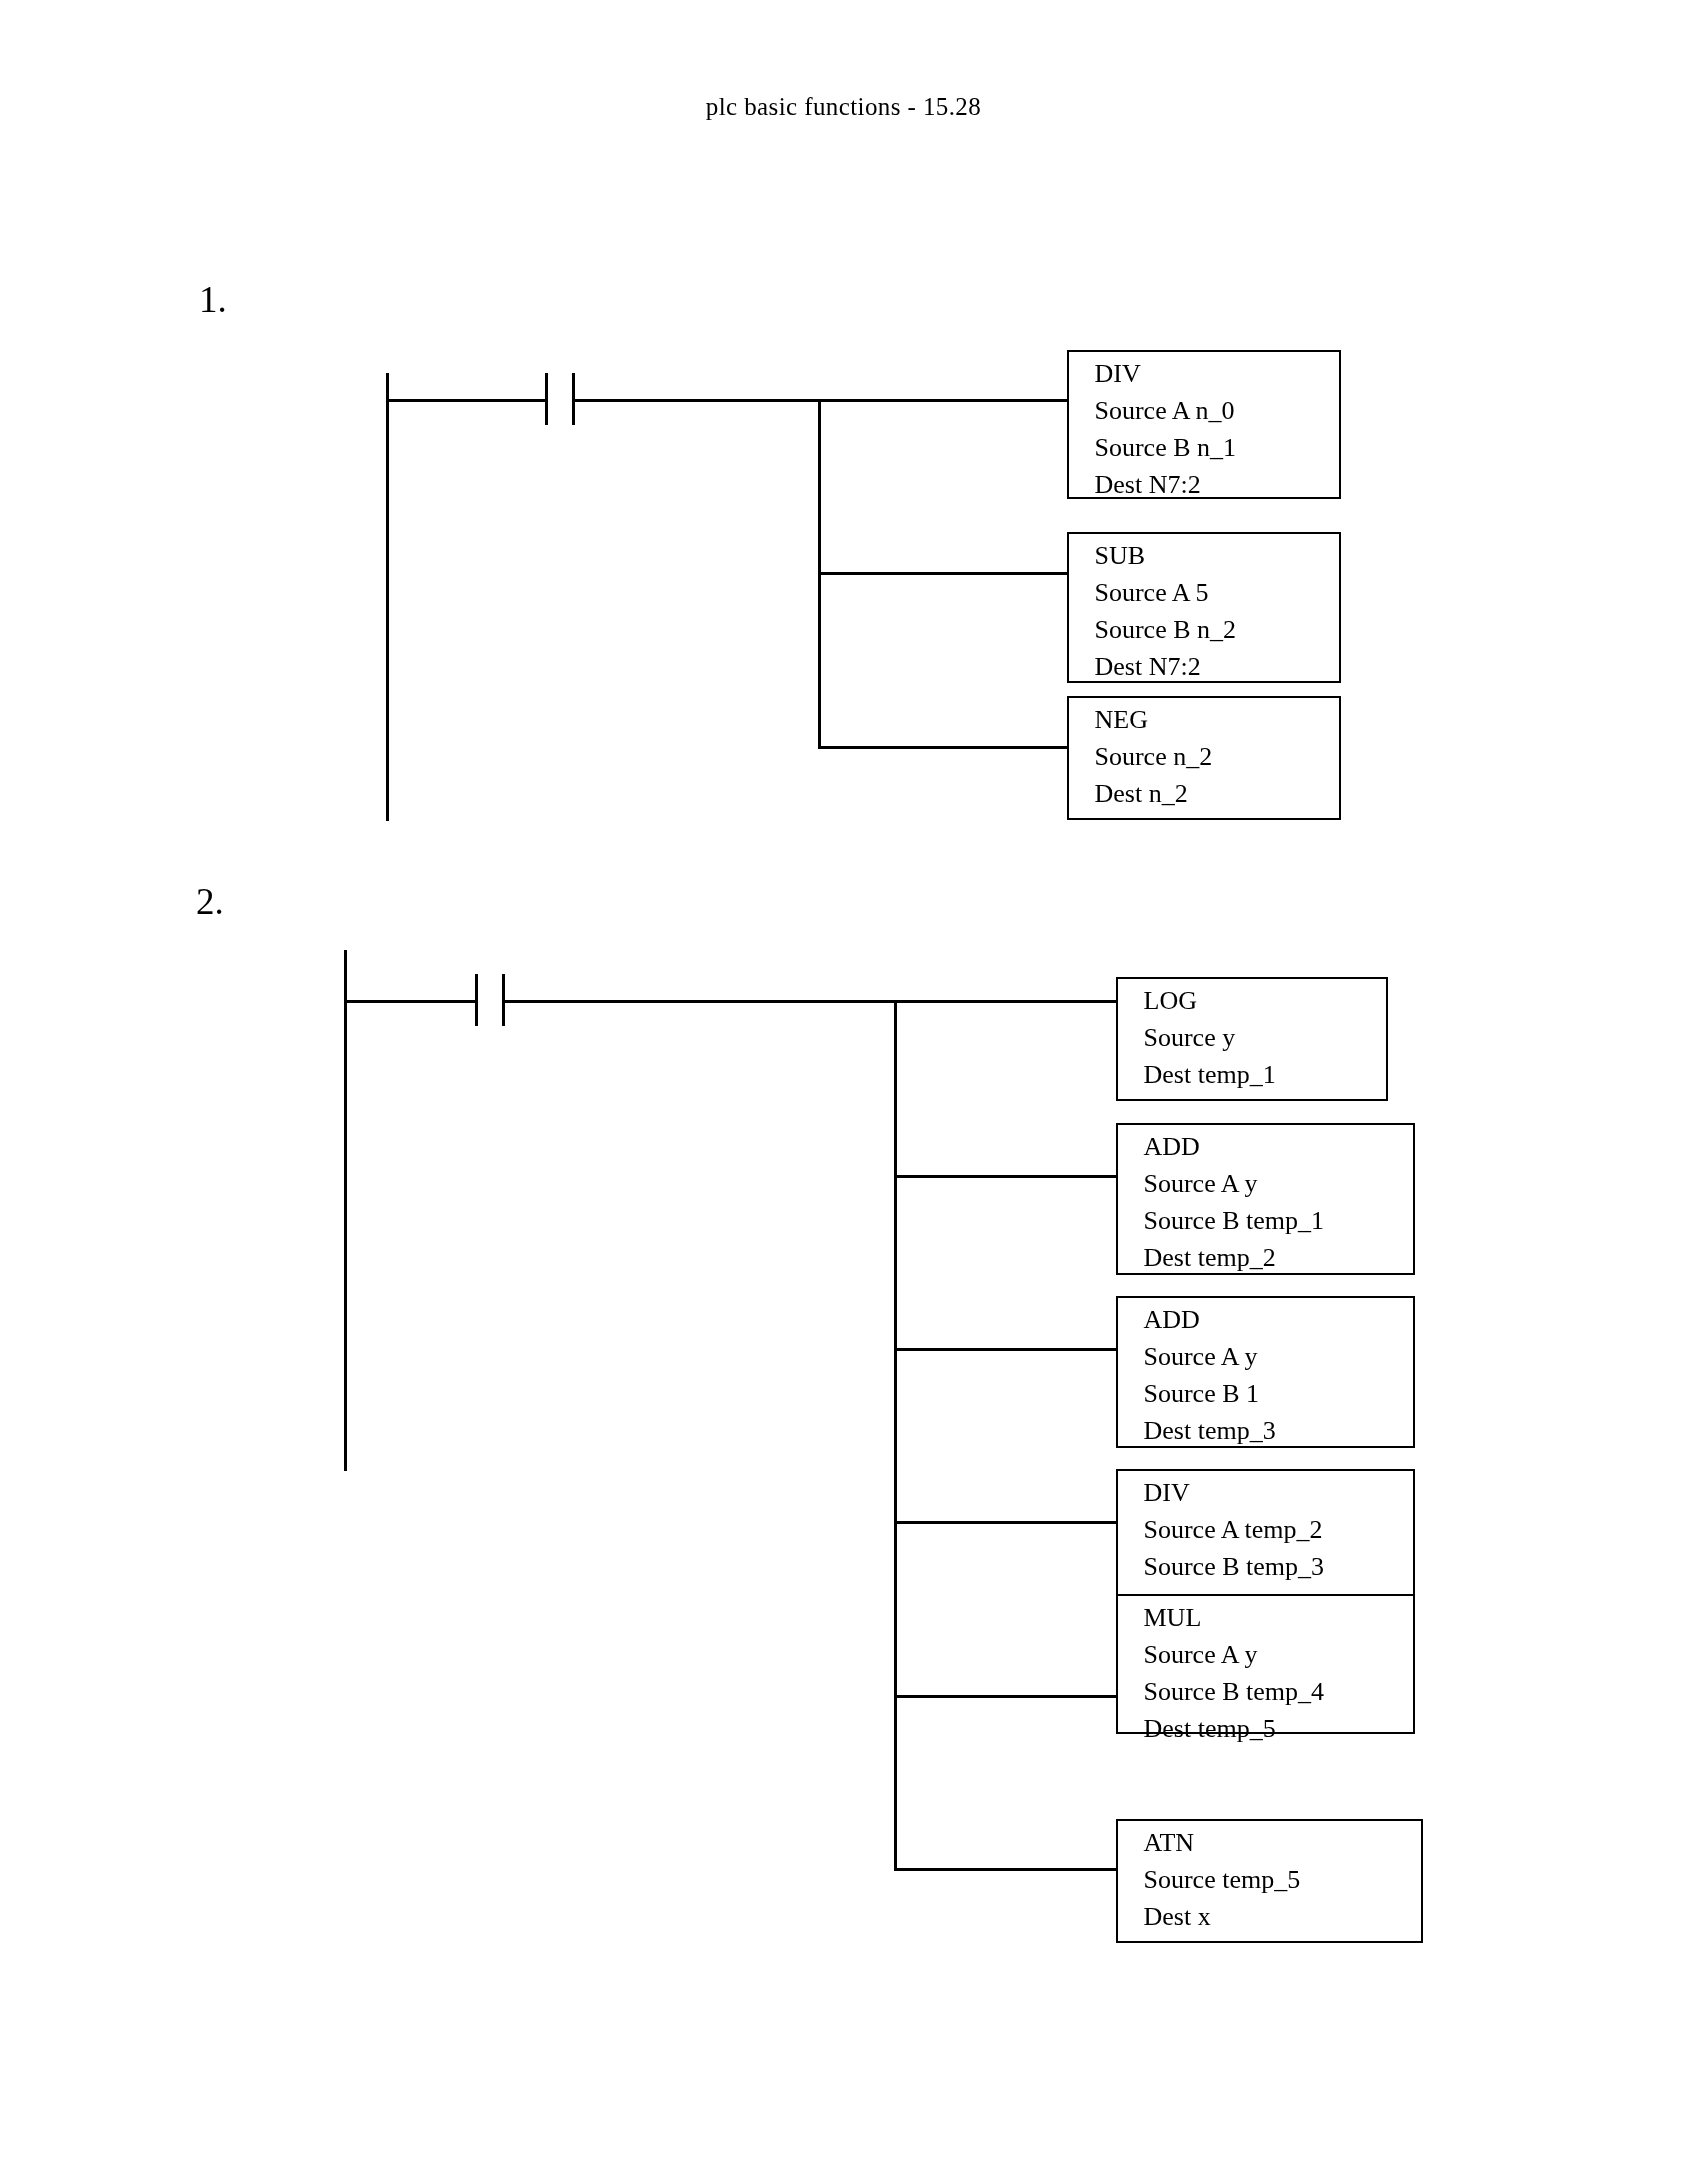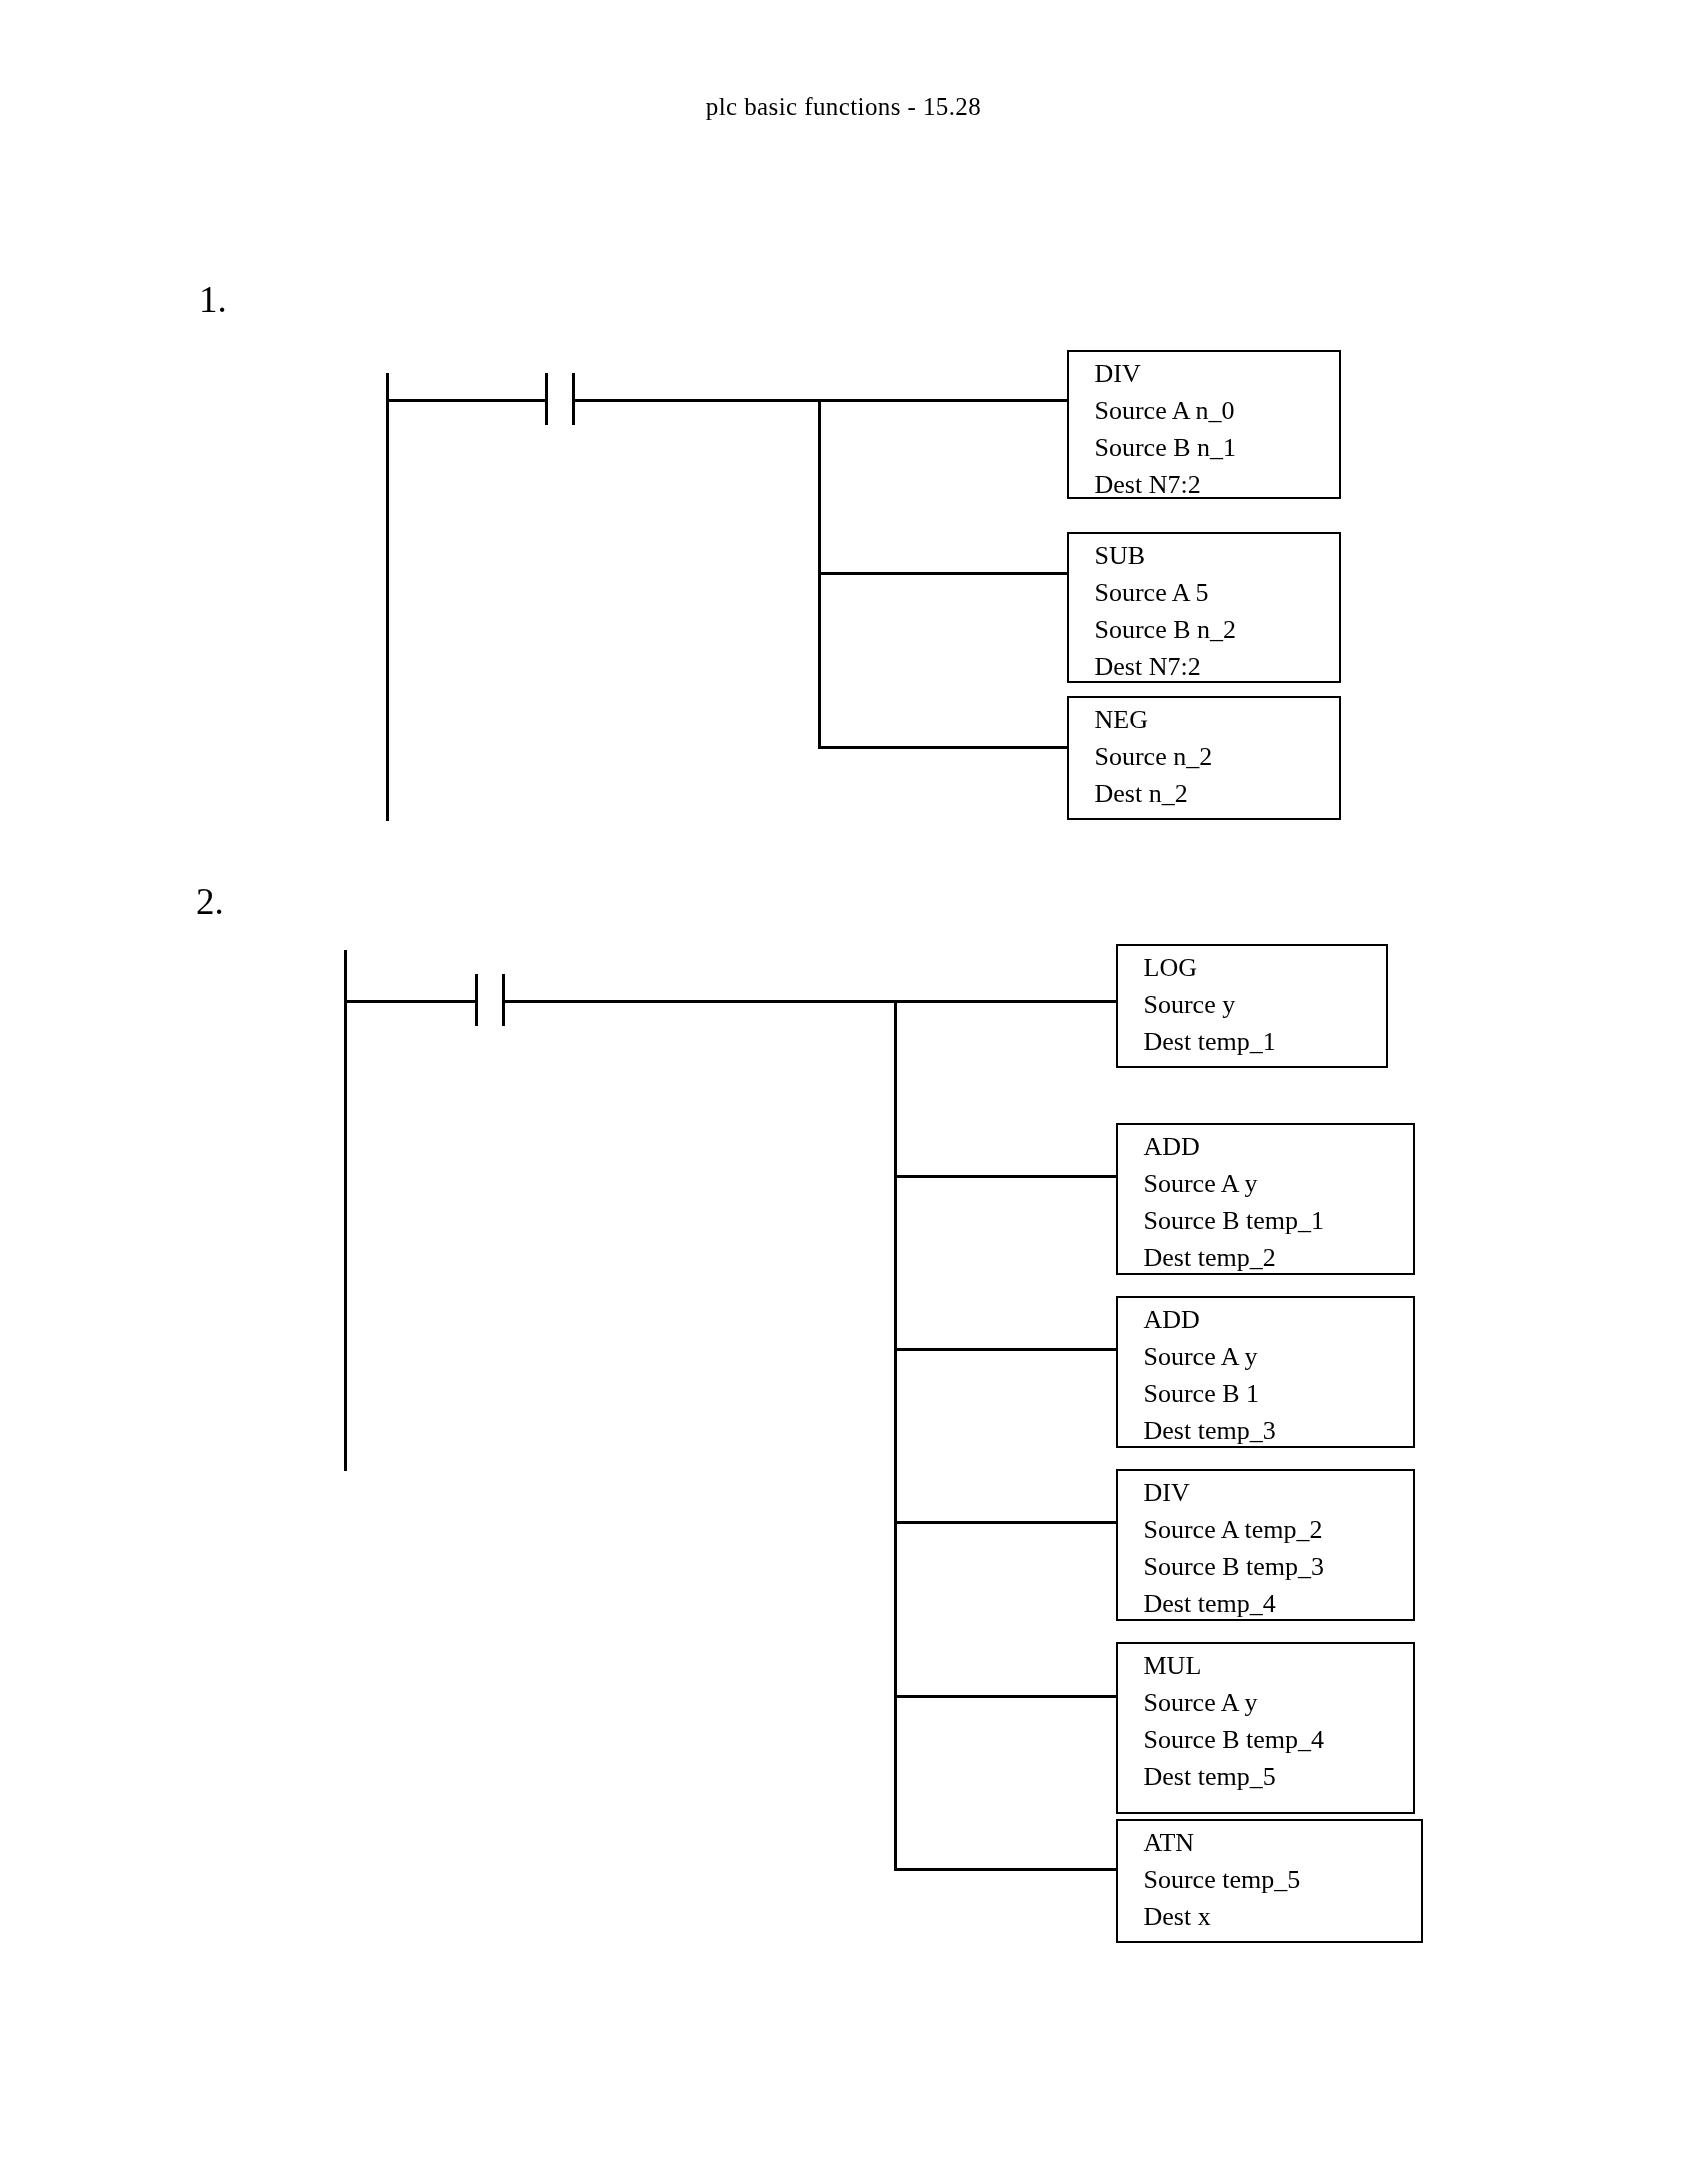--- a/index.html
+++ b/index.html
@@ -110,21 +110,21 @@
     <div class="hline" style="left:505px;top:1000px;width:613px;"></div>
 
     <div class="vline" style="left:894px;top:1000px;height:871px;"></div>
 
     <div class="hline" style="left:894px;top:1175px;width:224px;"></div>
     <div class="hline" style="left:894px;top:1348px;width:224px;"></div>
     <div class="hline" style="left:894px;top:1521px;width:224px;"></div>
     <div class="hline" style="left:894px;top:1695px;width:224px;"></div>
     <div class="hline" style="left:894px;top:1868px;width:224px;"></div>
 
-    <div class="fbox" style="left:1116px;top:944px;width:272px;height:124px;">
+    <div class="fbox" style="left:1116px;top:977px;width:272px;height:124px;">
       <div class="bl">LOG</div>
       <div class="bl">Source y</div>
       <div class="bl">Dest temp_1</div>
     </div>
 
     <div class="fbox" style="left:1116px;top:1123px;width:299px;height:152px;">
       <div class="bl">ADD</div>
       <div class="bl">Source A y</div>
       <div class="bl">Source B temp_1</div>
       <div class="bl">Dest temp_2</div>
@@ -137,21 +137,21 @@
       <div class="bl">Dest temp_3</div>
     </div>
 
     <div class="fbox" style="left:1116px;top:1469px;width:299px;height:152px;">
       <div class="bl">DIV</div>
       <div class="bl">Source A temp_2</div>
       <div class="bl">Source B temp_3</div>
       <div class="bl">Dest temp_4</div>
     </div>
 
-    <div class="fbox" style="left:1116px;top:1642px;width:299px;height:172px;">
+    <div class="fbox" style="left:1116px;top:1594px;width:299px;height:140px;">
       <div class="bl">MUL</div>
       <div class="bl">Source A y</div>
       <div class="bl">Source B temp_4</div>
       <div class="bl">Dest temp_5</div>
     </div>
 
     <div class="fbox" style="left:1116px;top:1819px;width:307px;height:124px;">
       <div class="bl">ATN</div>
       <div class="bl">Source temp_5</div>
       <div class="bl">Dest x</div>

